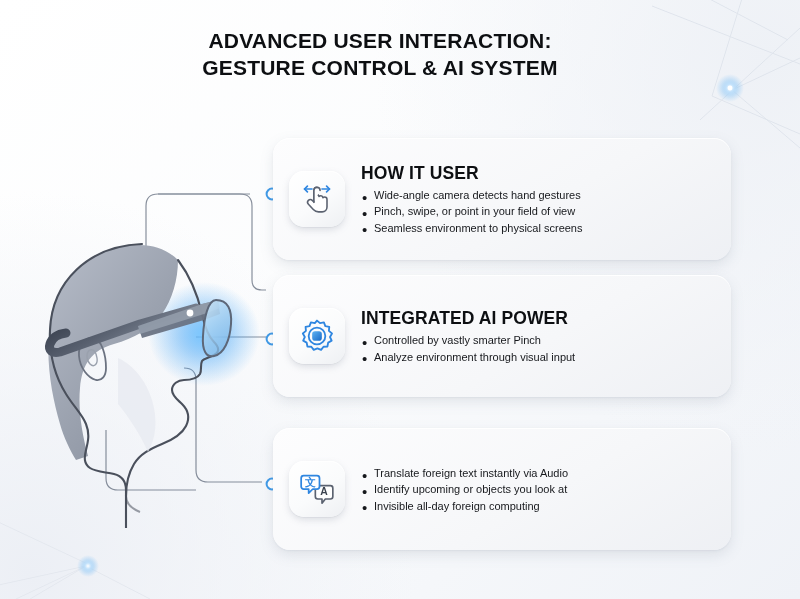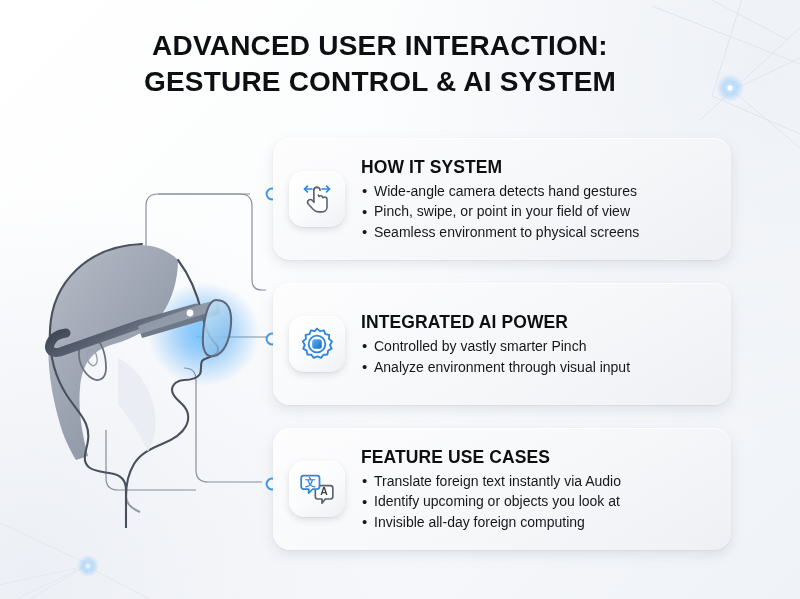--- a/index.html
+++ b/index.html
@@ -19,21 +19,21 @@
     overflow:hidden;
   }
   #bg-net { position:absolute; inset:0; width:800px; height:599px; pointer-events:none; }
 
   
   .title-block {
     position:absolute; left:0; top:28px; width:760px;
     text-align:center;
   }
   .title-line {
-    font-size:28px;
+    font-size:21px;
     font-weight:700;
     letter-spacing:0.2px;
     color:#0d0f12;
     line-height:1.28;
     white-space:nowrap;
   }
 
   
   #connectors { position:absolute; left:0; top:0; width:800px; height:599px; pointer-events:none; }
 
@@ -48,21 +48,21 @@
     border-radius:17px;
     box-shadow:
       0 5px 13px rgba(120,128,148,0.17),
       0 1px 2px rgba(120,128,148,0.10),
       inset 0 1px 0 rgba(255,255,255,0.9);
     display:flex;
     align-items:center;
     padding:0 14px 0 16px;
   }
   #card-0 { top:138px; }
-  #card-1 { top:283px; }
+  #card-1 { top:275px; }
   #card-2 { top:428px; }
 
   .icon-tile {
     flex:0 0 auto;
     width:56px; height:56px;
     border-radius:15px;
     background:linear-gradient(145deg,#ffffff 0%,#fafbfc 55%,#eef0f3 100%);
     box-shadow:
       0 3px 7px rgba(125,133,152,0.22),
       0 1px 1px rgba(125,133,152,0.10),
@@ -75,21 +75,21 @@
   .card-title {
     font-size:17.5px;
     font-weight:700;
     color:#0d0f12;
     letter-spacing:0.1px;
     margin-bottom:3px;
     white-space:nowrap;
   }
   .bullets { list-style:none; }
   .bullets li {
-    font-size:14px;
+    font-size:11px;
     color:#16181c;
     line-height:1.47;
     white-space:nowrap;
     position:relative;
     padding-left:13px;
   }
   .bullets li::before {
     content:"\2022";
     position:absolute; left:1px; top:-0.5px;
     font-size:15px;
@@ -214,21 +214,21 @@
           <path d="M18 12 L9 12"></path>
             <path d="M12.5 8.5 L9 12 L12.5 15.5"></path>
           <path d="M30 12 L39 12"></path>
             <path d="M35.5 8.5 L39 12 L35.5 15.5"></path>
         </g>
         <path d="M24 10 C21.9 10 20.3 11.7 20.3 13.8 L20.3 27.6 L18.3 25.6 C17 24.3 15 24.3 13.7 25.6 C12.4 27 12.4 29 13.7 30.3 L19.6 36.6 C21.3 38.4 23.3 39.4 25.8 39.4 L30.2 39.4 C33.6 39.4 36 37 36 33.6 L36 24.6 C36 22.9 34.7 21.6 33.1 21.6 C32.3 21.6 31.6 21.9 31.1 22.4 C30.9 21 29.8 20 28.4 20 C27.6 20 26.9 20.3 26.4 20.8 C26.1 19.6 25.1 18.7 23.9 18.7 C23.4 18.7 23 18.8 22.6 19 L22.6 13.8 C22.6 11.9 22.6 10 24 10 Z" fill="#ffffff" stroke="#5b6270" stroke-width="1.9" stroke-linejoin="round"></path>
         <path d="M27.7 13.8 C27.7 11.7 26 10 24 10 C21.9 10 20.3 11.7 20.3 13.8 L20.3 28" fill="#ffffff" stroke="#5b6270" stroke-width="1.9" stroke-linecap="round"></path>
       </svg>
     </div>
     <div class="card-body">
-      <div class="card-title">HOW IT SYSTEM</div>
+      <div class="card-title">HOW IT USER</div>
       <ul class="bullets">
         <li>Wide-angle camera detects hand gestures</li>
         <li>Pinch, swipe, or point in your field of view</li>
         <li>Seamless environment to physical screens</li>
       </ul>
     </div>
   </div>
 
   <div class="card" id="card-1">
     <div class="icon-tile">
@@ -258,21 +258,20 @@
       <svg viewBox="0 0 48 48" width="40" height="40">
 
         <path d="M25 20 L40 20 C41.7 20 43 21.3 43 23 L43 33 C43 34.7 41.7 36 40 36 L34 36 L30 41 L30 36 L25 36 C23.3 36 22 34.7 22 33 L22 23 C22 21.3 23.3 20 25 20 Z" fill="#ffffff" stroke="#5b6270" stroke-width="2" stroke-linejoin="round"></path>
         <text x="32.5" y="31.6" font-family="'Liberation Sans',sans-serif" font-size="12.5" font-weight="700" fill="#3c434f" text-anchor="middle">A</text>
 
         <path d="M8 8 L24 8 C25.7 8 27 9.3 27 11 L27 21 C27 22.7 25.7 24 24 24 L19 24 L14 29 L14 24 L8 24 C6.3 24 5 22.7 5 21 L5 11 C5 9.3 6.3 8 8 8 Z" fill="#ffffff" stroke="#2f86e0" stroke-width="2.1" stroke-linejoin="round"></path>
         <text x="16" y="20.4" font-family="'Liberation Sans','DejaVu Sans',sans-serif" font-size="13" font-weight="700" fill="#2f86e0" text-anchor="middle">文</text>
       </svg>
     </div>
     <div class="card-body">
-      <div class="card-title">FEATURE USE CASES</div>
       <ul class="bullets">
         <li>Translate foreign text instantly via Audio</li>
         <li>Identify upcoming or objects you look at</li>
         <li>Invisible all-day foreign computing</li>
       </ul>
     </div>
   </div>
 
 </div>
 

